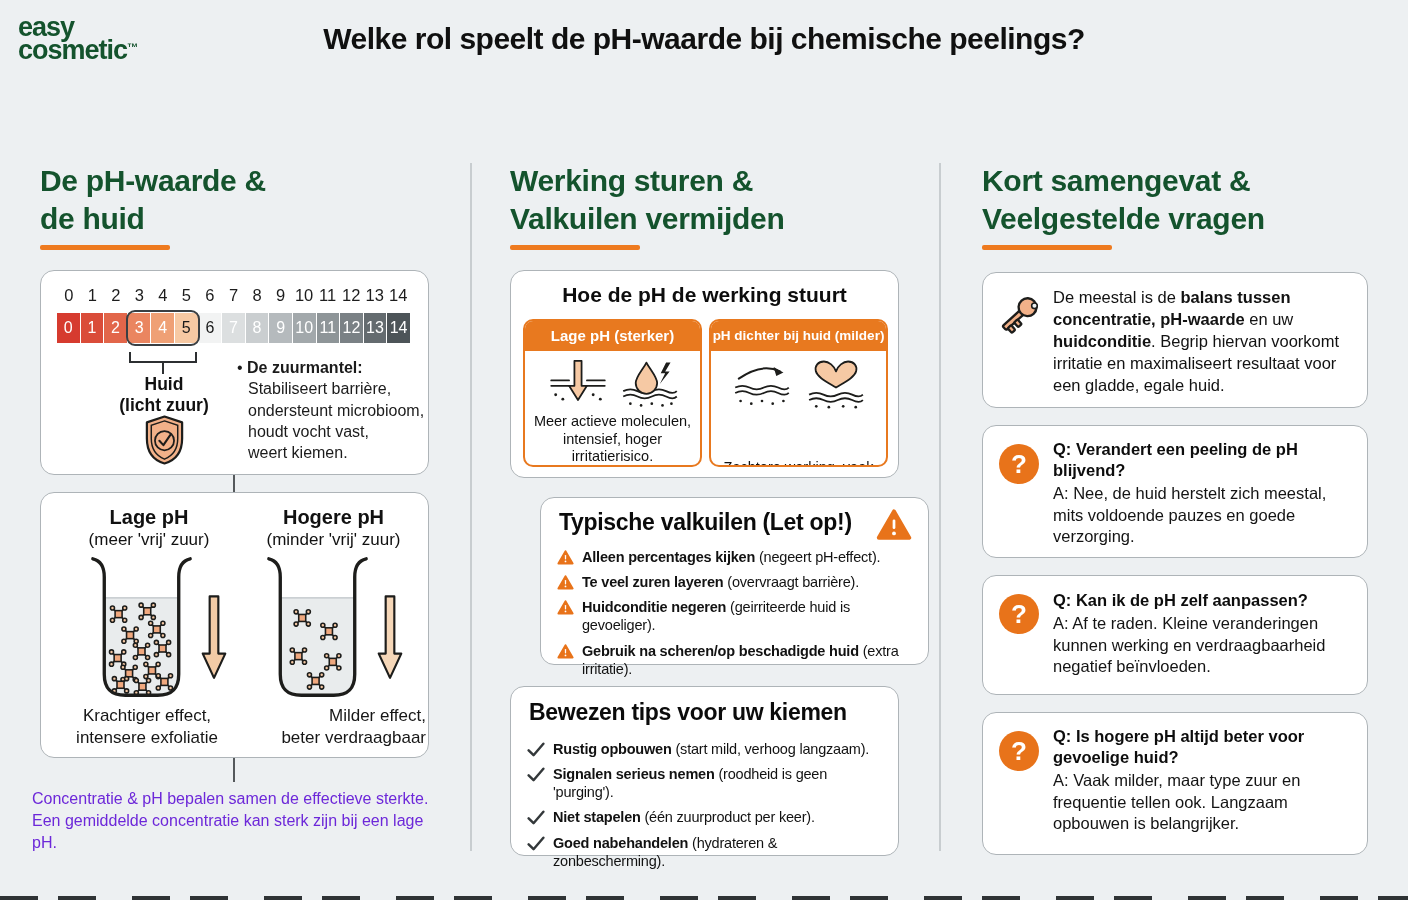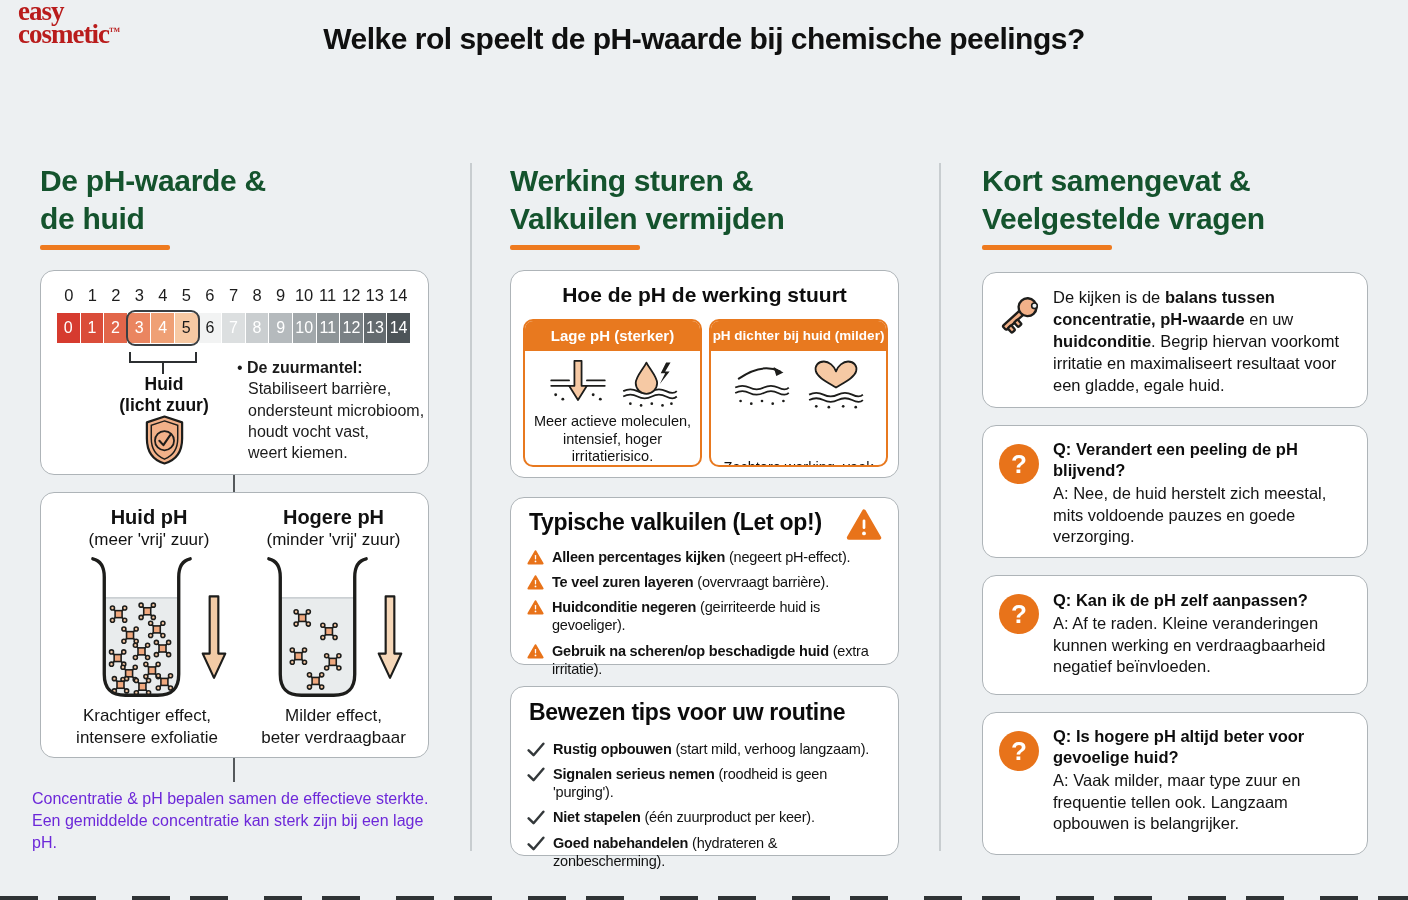--- a/index.html
+++ b/index.html
@@ -3,22 +3,22 @@
 <meta charset="utf-8">
 <style>
   html,body{margin:0;padding:0;}
   #canvas{
     position:relative; width:1408px; height:900px; overflow:hidden;
     background:#edf0f2; font-family:"Liberation Sans","DejaVu Sans",sans-serif;
     color:#1b1b1b;
   }
   .abs{position:absolute;}
   
-  .logo{left:18px; top:0; font-weight:bold; font-size:27px; line-height:0.86;
-        letter-spacing:-1px; color:#b91c1c;font-family:Liberation Serif, serif;}
+  .logo{left:18px; top:16px; font-weight:bold; font-size:27px; line-height:0.86;
+        letter-spacing:-1px; color:#14532d;}
   .logo .tm{font-size:11px; vertical-align:8px; letter-spacing:0;}
   .main-title{left:0; top:22px; width:1408px; text-align:center; font-size:30px;
         font-weight:bold; color:#101010; letter-spacing:-0.5px;}
   
   .vdiv{top:163px; height:688px; width:2px; background:#c8cdd0;}
   
   .h2{font-size:30px; font-weight:bold; color:#14532d; line-height:1.25; letter-spacing:-0.3px;}
   .underline{height:5px; width:130px; background:#ee7a1f; border-radius:2px;}
   
   .card{position:absolute; background:#fff; border:1.5px solid #aeb4b8;
@@ -170,21 +170,21 @@
       <div style="padding-left:11px">Stabiliseert barrière,</div>
       <div style="padding-left:11px">ondersteunt microbioom,</div>
       <div style="padding-left:11px">houdt vocht vast,</div>
       <div style="padding-left:11px">weert kiemen.</div>
     </div>
   </div>
 
   <div class="abs connector" style="left:233px; top:475px; height:17px;"></div>
 
   <div class="card" style="left:40px; top:492px; width:389px; height:266px;">
-    <div class="abs bk-head" style="left:8px; top:13px; width:200px;">Huid pH</div>
+    <div class="abs bk-head" style="left:8px; top:13px; width:200px;">Lage pH</div>
     <div class="abs bk-sub" style="left:8px; top:37px; width:200px;">(meer 'vrij' zuur)</div>
     <div class="abs bk-head" style="left:200px; top:13px; width:185px;">Hogere pH</div>
     <div class="abs bk-sub" style="left:200px; top:37px; width:185px;">(minder 'vrij' zuur)</div>
 
     <svg class="abs" style="left:48px; top:62px;" width="105" height="145" viewBox="0 0 110 150">
       <path d="M16 44 H94 V124 C94 140 86 146 72 146 L38 146 C24 146 16 140 16 124 Z" fill="#e9eced"></path>
       <line x1="16" y1="44" x2="94" y2="44" stroke="#cbd0d3" stroke-width="2"></line>
       <use href="#mol" x="20" y="50" width="22" height="22"></use>
         <use href="#mol" x="50" y="47" width="22" height="22"></use>
       <use href="#mol" x="32" y="72" width="22" height="22"></use>
@@ -214,21 +214,21 @@
       <path d="M4 3 C13 5 16 12 16 22 L16 124 C16 140 24 146 38 146 L72 146 C86 146 94 140 94 124 L94 22 C94 12 97 5 106 3" fill="none" stroke="#1d1d1b" stroke-width="3.5" stroke-linecap="round"></path>
     </svg>
     <svg class="abs" style="left:336px; top:98px;" width="26" height="94" viewBox="0 0 30 100">
       <path d="M10 2 H20 V68 H28 L15 96 L2 68 H10 Z" fill="#f6d7b8" stroke="#1d1d1b" stroke-width="2.5" stroke-linejoin="round"></path>
     </svg>
 
     <div class="abs bk-cap" style="left:4px; top:212px; width:204px;">
       <div>Krachtiger effect,</div>
       <div>intensere exfoliatie</div>
     </div>
-    <div class="abs bk-cap" style="left:200px; top:212px; width:185px;">
+    <div class="abs bk-cap" style="left:200px; top:212px; width:185px;text-align:right;">
       <div>Milder effect,</div>
       <div>beter verdraagbaar</div>
     </div>
   </div>
 
   <div class="abs connector" style="left:233px; top:758px; height:24px;"></div>
   <div class="abs footnote" style="left:32px; top:788px; width:404px;">Concentratie &amp; pH bepalen samen de effectieve sterkte. Een gemiddelde concentratie kan sterk zijn bij een lage pH.</div>
 
   <div class="abs h2" style="left:510px; top:162px;">
     <div>Werking sturen &amp;</div>
@@ -287,21 +287,21 @@
             <circle cx="10" cy="55" r="1.5"></circle>
             <circle cx="24" cy="56" r="1.5"></circle>
             <circle cx="40" cy="55" r="1.5"></circle>
             <circle cx="54" cy="56" r="1.5"></circle>
           </g>
       </svg>
       <div class="subcard-text" style="top:98px;margin-top:40px;">Zachtere werking, vaak voor regelmatig gebruik.</div>
     </div>
   </div>
 
-  <div class="card" style="left:510px; top:497px; width:389px; height:168px;padding-left:32px;">
+  <div class="card" style="left:540px; top:497px; width:389px; height:168px;padding-left:32px;">
     <div class="abs card-title" style="left:18px; top:11px;">Typische valkuilen (Let op!)</div>
     <svg class="abs" style="right:16px; top:11px;" width="36" height="32">
         <use href="#warn" width="36" height="32"></use>
       </svg>
     <div class="abs" style="left:16px; top:50px; width:362px;">
       <div class="item-row">
         <svg class="item-ic" width="17" height="15">
             <use href="#warn" width="17" height="15"></use>
           </svg>
         <span class="item-tx"><b>Alleen percentages kijken</b><span> (negeert pH-effect).</span></span>
@@ -321,21 +321,21 @@
       <div class="item-row">
         <svg class="item-ic" width="17" height="15">
             <use href="#warn" width="17" height="15"></use>
           </svg>
         <span class="item-tx"><b>Gebruik na scheren/op beschadigde huid</b><span> (extra irritatie).</span></span>
       </div>
     </div>
   </div>
 
   <div class="card" style="left:510px; top:686px; width:389px; height:170px;">
-    <div class="abs card-title" style="left:18px; top:12px;">Bewezen tips voor uw routine</div>
+    <div class="abs card-title" style="left:18px; top:12px;">Bewezen tips voor uw kiemen</div>
     <div class="abs" style="left:16px; top:53px; width:362px;">
       <div class="item-row">
         <svg class="item-ic" width="18" height="15">
             <use href="#chk" width="18" height="15"></use>
           </svg>
         <span class="item-tx"><b>Rustig opbouwen</b><span> (start mild, verhoog langzaam).</span></span>
       </div>
       <div class="item-row">
         <svg class="item-ic" width="18" height="15">
             <use href="#chk" width="18" height="15"></use>
@@ -367,21 +367,21 @@
     <svg class="abs" style="left:12px; top:16px;" width="50" height="50" viewBox="0 0 64 64">
       <g transform="rotate(-42 32 32)" fill="#f2b189" stroke="#1d1d1b" stroke-width="3" stroke-linejoin="round">
         <rect x="5" y="28.5" width="30" height="7" rx="2"></rect>
         <rect x="8" y="35" width="6" height="8" rx="1.5"></rect>
         <rect x="19" y="35" width="6" height="8" rx="1.5"></rect>
         <circle cx="45" cy="32" r="11.5"></circle>
       </g>
       <circle cx="50.5" cy="21.5" r="3.6" fill="#edf0f1" stroke="#1d1d1b" stroke-width="2"></circle>
     </svg>
     <div class="abs sum-text" style="left:70px; top:14px; width:300px;">
-      <span>De kijken is de </span><b>balans tussen concentratie, pH-waarde</b><span> en uw </span><b>huidconditie</b><span>. Begrip hiervan voorkomt irritatie en maximaliseert resultaat voor een gladde, egale huid.</span>
+      <span>De meestal is de </span><b>balans tussen concentratie, pH-waarde</b><span> en uw </span><b>huidconditie</b><span>. Begrip hiervan voorkomt irritatie en maximaliseert resultaat voor een gladde, egale huid.</span>
     </div>
   </div>
 
   <div class="card" style="left:982px; top:425px; width:386px; height:133px;">
     <div class="abs q-ic" style="left:16px; top:18px;"><span>?</span></div>
     <div class="abs" style="left:70px; top:13px; width:298px;">
       <div class="q-q">Q: Verandert een peeling de pH blijvend?</div>
       <div class="q-a">A: Nee, de huid herstelt zich meestal, mits voldoende pauzes en goede verzorging.</div>
     </div>
   </div>

